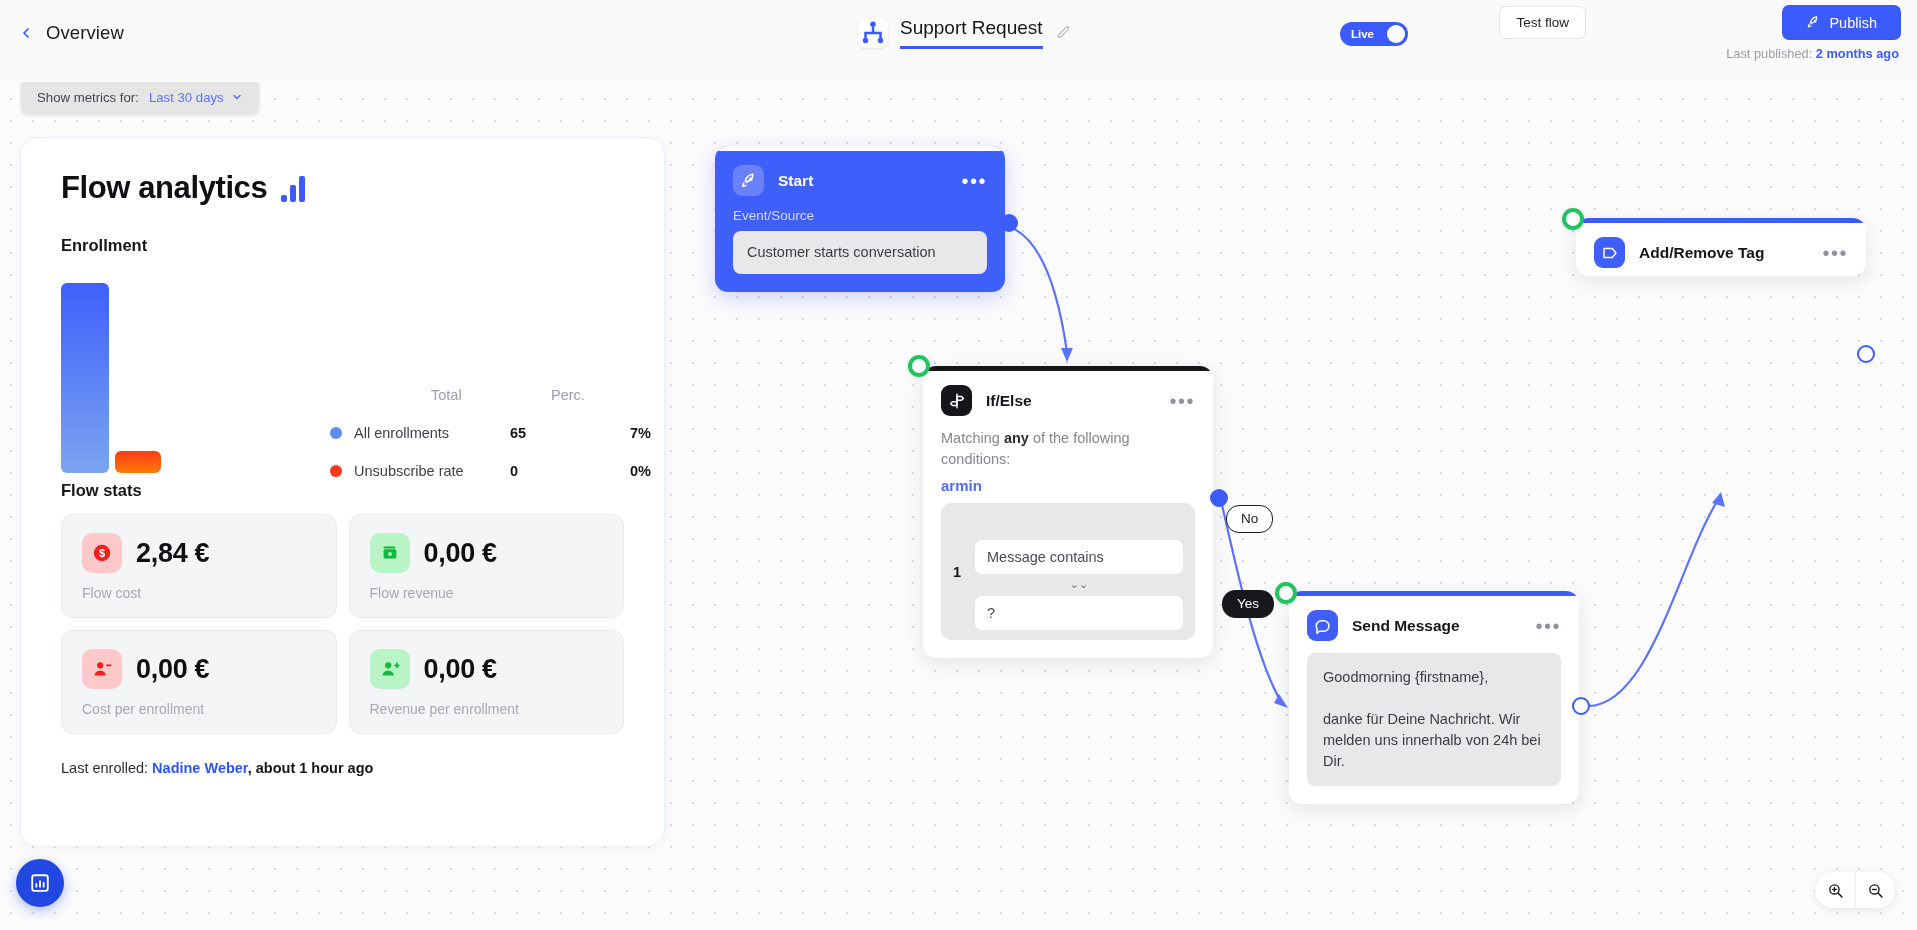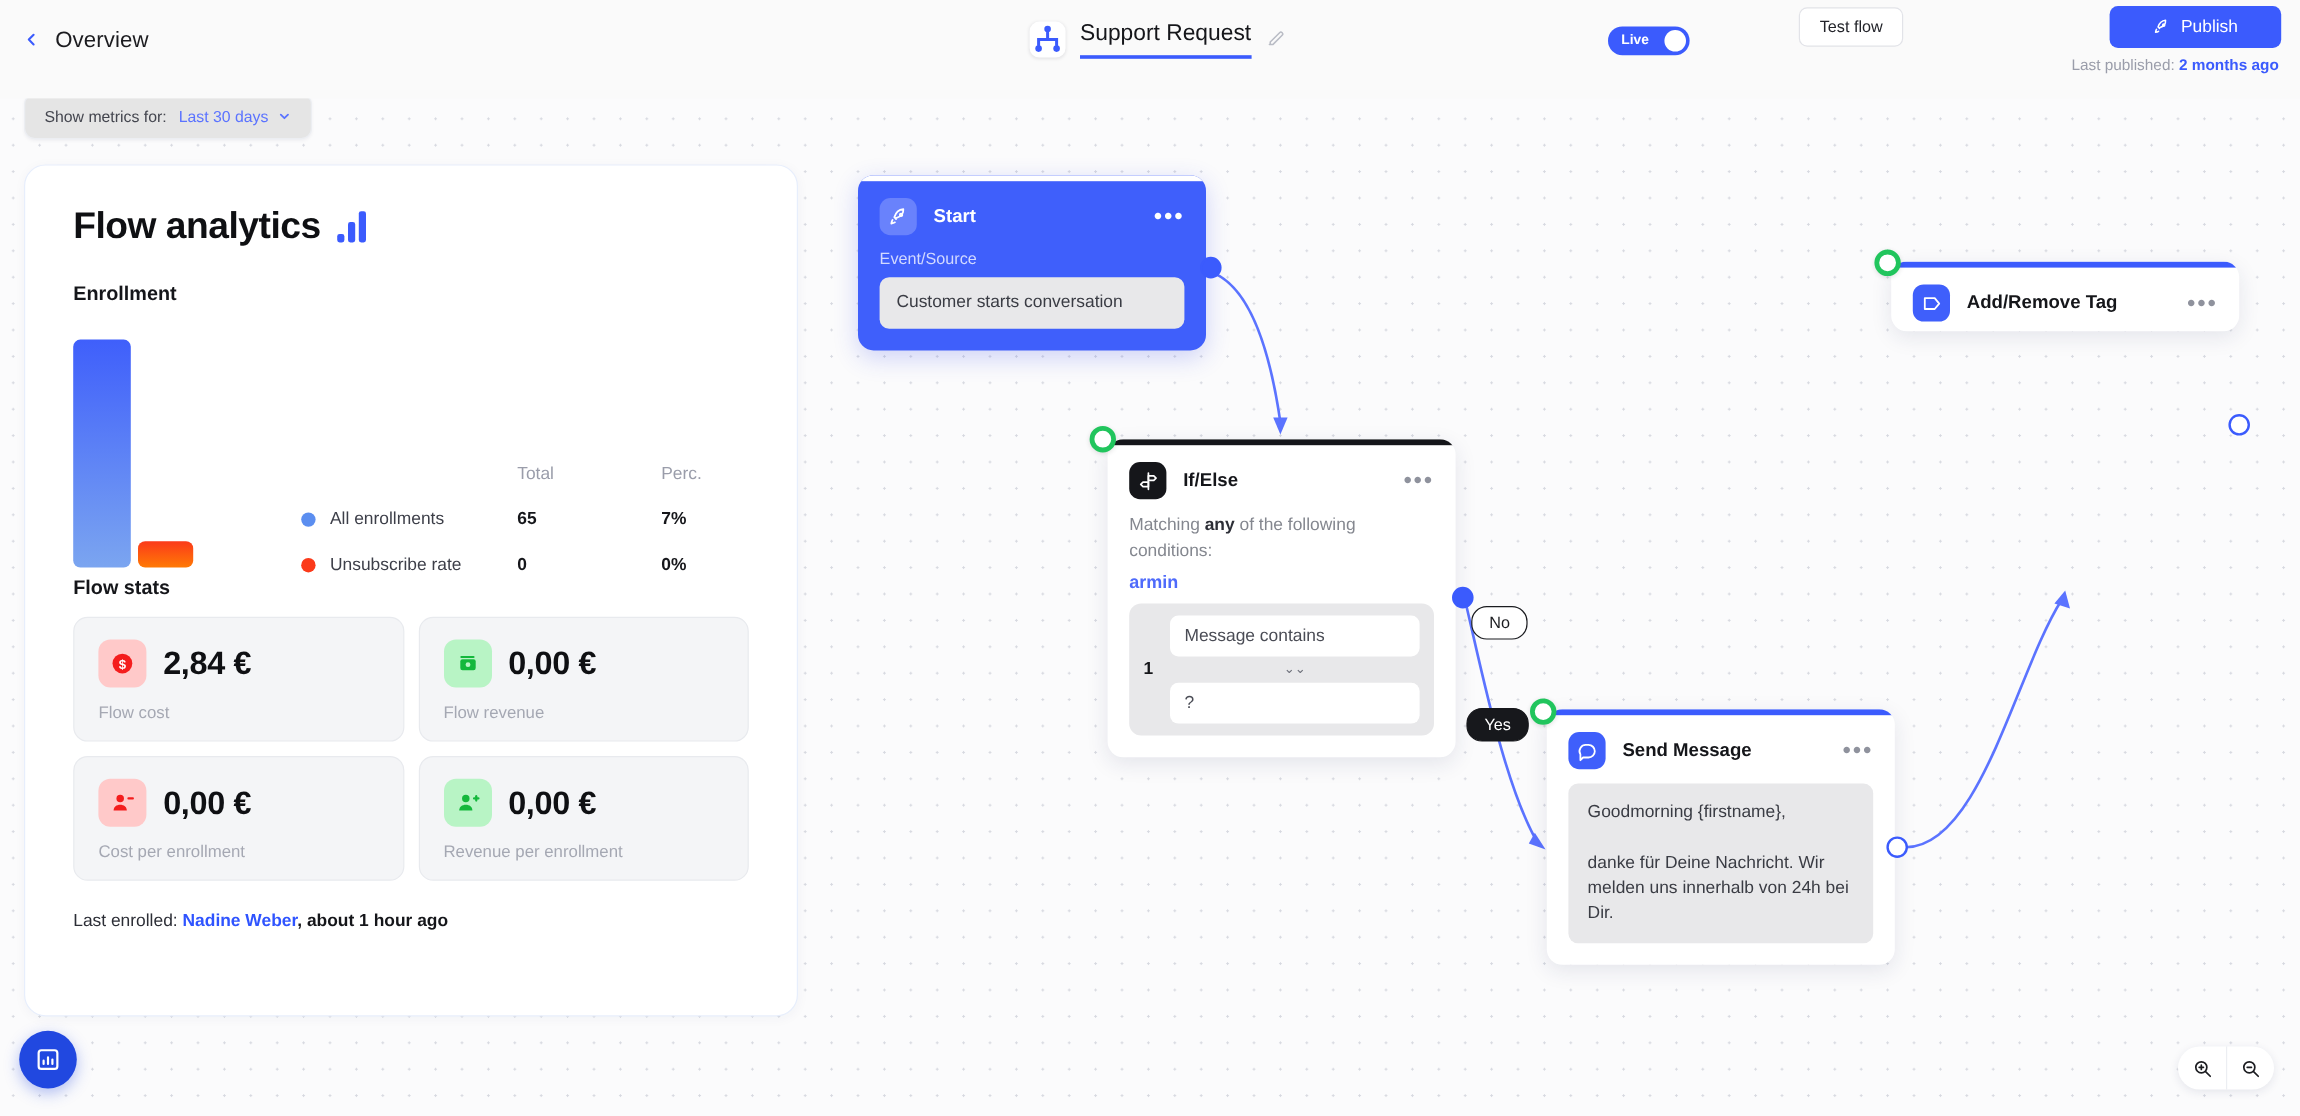--- a/index.html
+++ b/index.html
@@ -57,21 +57,21 @@
     width: 18px; height: 18px; border-radius: 50%; background: #fff;
   }
   .test-flow-btn {
     position: absolute; right: 331px; top: 6px;
     height: 33px; padding: 0 16px; border: 1px solid #e2e3e8; border-radius: 7px;
     background: #fff; font-size: 13.5px; color: #23242a; cursor: pointer;
     display: flex; align-items: center;
   }
   .publish-btn {
     position: absolute; right: 16px; top: 5px;
-    height: 35px; padding: 0 36px; border-radius: 7px; background: #3b5bfd;
+    height: 35px; padding: 0 24px; border-radius: 7px; background: #3b5bfd;
     color: #fff; font-size: 14.5px; cursor: pointer;
     display: flex; align-items: center; gap: 8px; border: none;
   }
   .publish-btn svg { width: 15px; height: 15px; }
   .last-pub {
     position: absolute; right: 18px; top: 46px;
     font-size: 12.8px; color: #9a9daa;
   }
   .last-pub b { color: #3b5bfd; font-weight: 700; }
 
@@ -110,21 +110,21 @@
     background: linear-gradient(180deg,#3f5ffb 0%,#7ba5f0 100%);
   }
   .bar-red {
     width: 46px; height: 22px; border-radius: 6px;
     background: linear-gradient(180deg,#fb3a1a 0%,#ff7a05 100%);
   }
   .legend-table { position: absolute; left: 190px; top: 120px; width: 400px; }
   .lt-head { display: flex; font-size: 14.5px; color: #9a9daa; }
   .lt-head .c1 { width: 180px; }
   .lt-head .c2 { width: 120px; }
-  .lt-row { display: flex; align-items: center; font-size: 14.5px; margin-top: 22px; }
+  .lt-row { display: flex; align-items: center; font-size: 14.5px; margin-top: 22px; justify-content: flex-end; }
   .lt-row .c1 { width: 180px; display: flex; align-items: center; gap: 12px; color: #3d3f49; }
   .lt-row .c2 { width: 120px; font-weight: 700; color: #15161a; }
   .lt-row .c3 { font-weight: 700; color: #15161a; }
   .dot { width: 12px; height: 12px; border-radius: 50%; display: inline-block; flex: none; }
 
   .stats-grid {
     display: grid; grid-template-columns: 1fr 1fr; gap: 12px; margin-top: 14px;
   }
   .stat-card {
     background: #f4f5f7; border: 1px solid #e8eaee; border-radius: 12px;
@@ -178,21 +178,21 @@
   #node-start .node-ico { background: rgba(255,255,255,.22); }
   #node-start .field-label { color: #d2d9ff; }
   #node-start .dots { color: #ffffff; }
 
   
   .cond-wrap {
     background: #e8e8ea; border-radius: 10px; padding: 10px 12px;
     display: flex; align-items: center; gap: 12px; margin-top: 4px;
   }
   .cond-num { font-size: 14.5px; font-weight: 700; color: #15161a; width: 10px; flex: none; }
-  .cond-fields { flex: 1; }
+  .cond-fields { flex: 1; margin-top: 27px; }
   .cond-select {
     background: #fff; border-radius: 7px; padding: 9px 12px;
     font-size: 14.5px; color: #4a4c55;
   }
   .cond-chev { text-align: center; color: #6c6f79; font-size: 11px; padding: 4px 0 5px 0; }
   .matching-text { font-size: 14.5px; color: #84878f; line-height: 1.45; }
   .matching-text b { color: #2c2e36; font-weight: 700; }
   .cond-field-name { font-size: 15px; font-weight: 700; color: #4f6bfb; margin: 7px 0 9px 0; }
 
   

